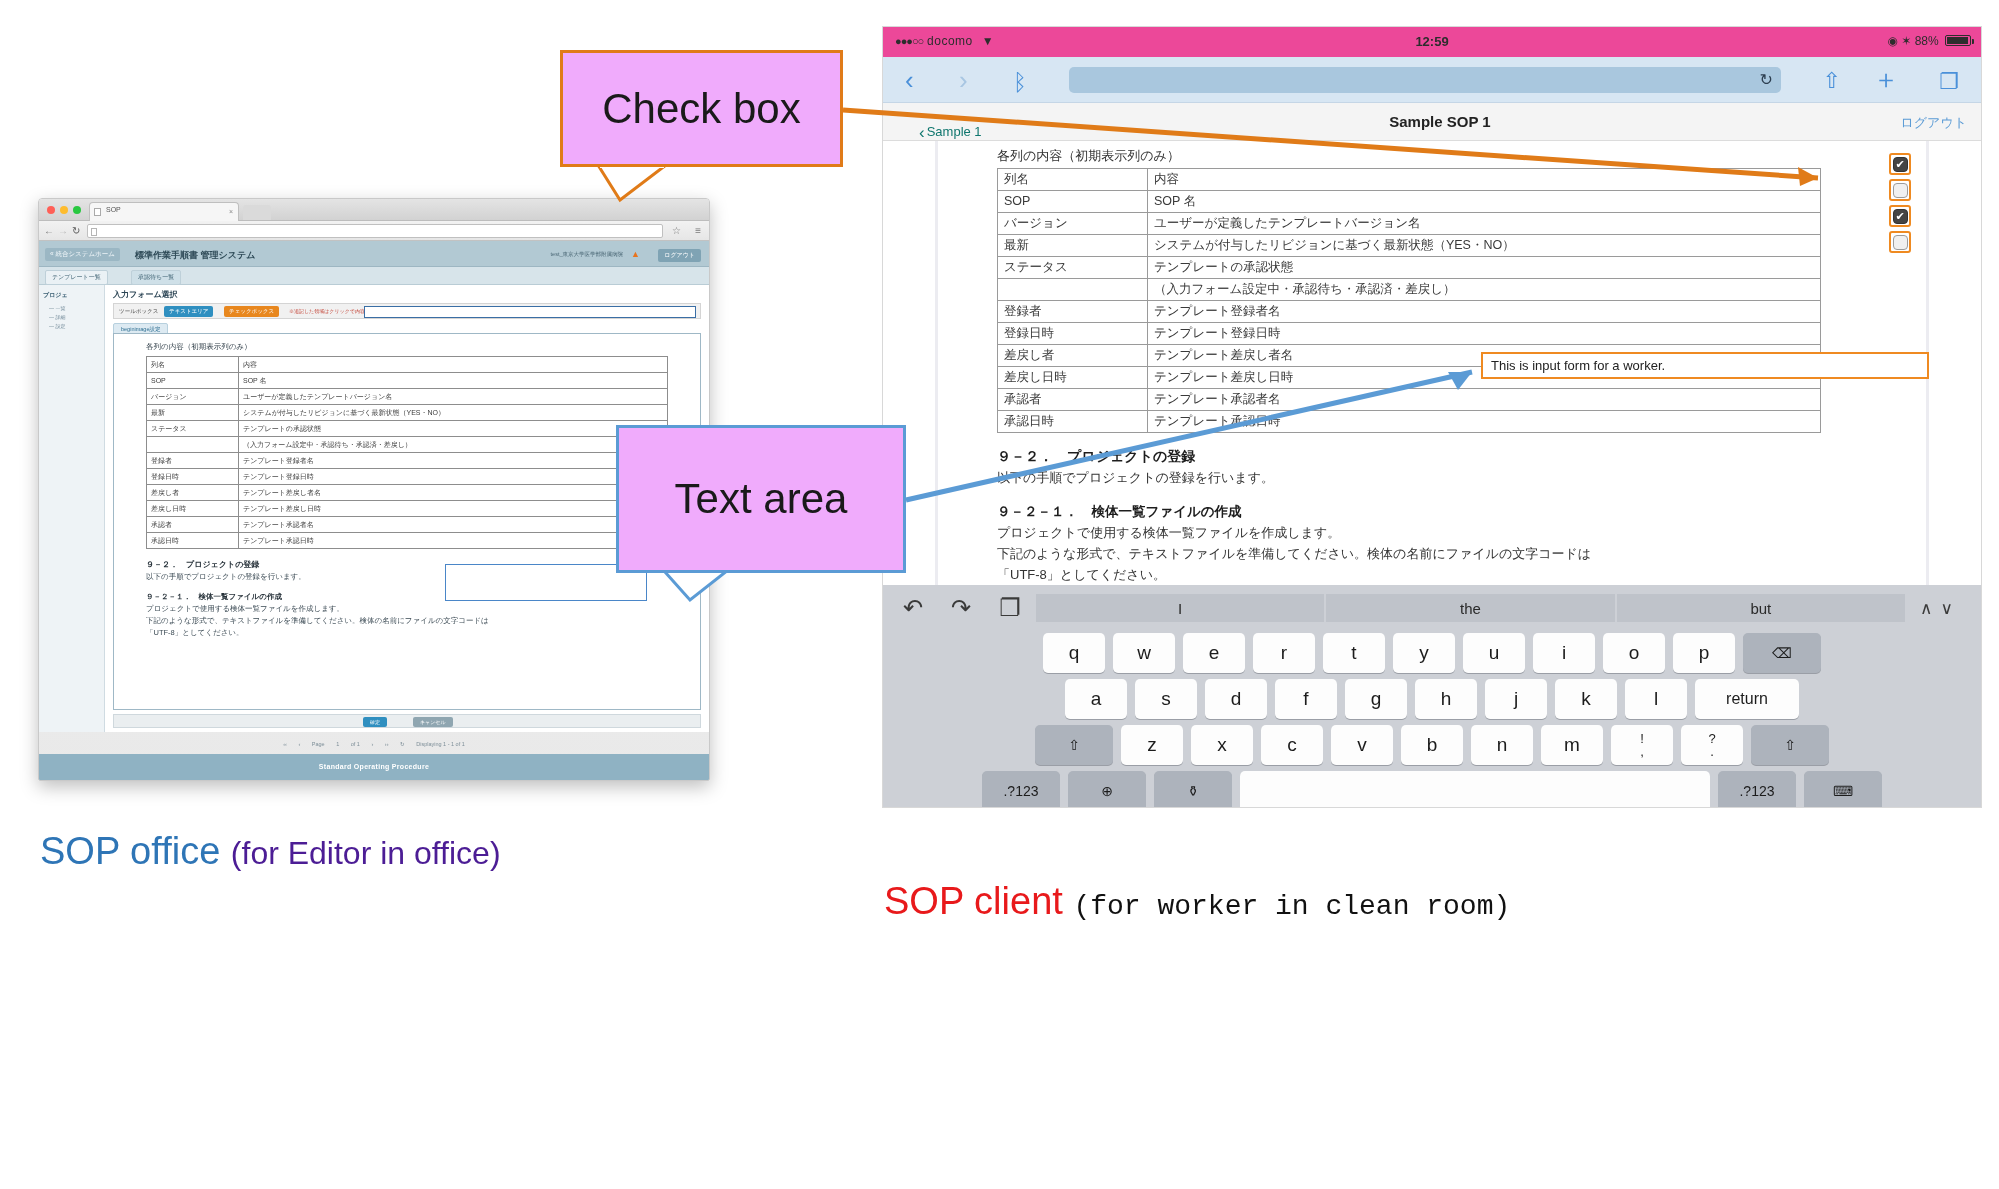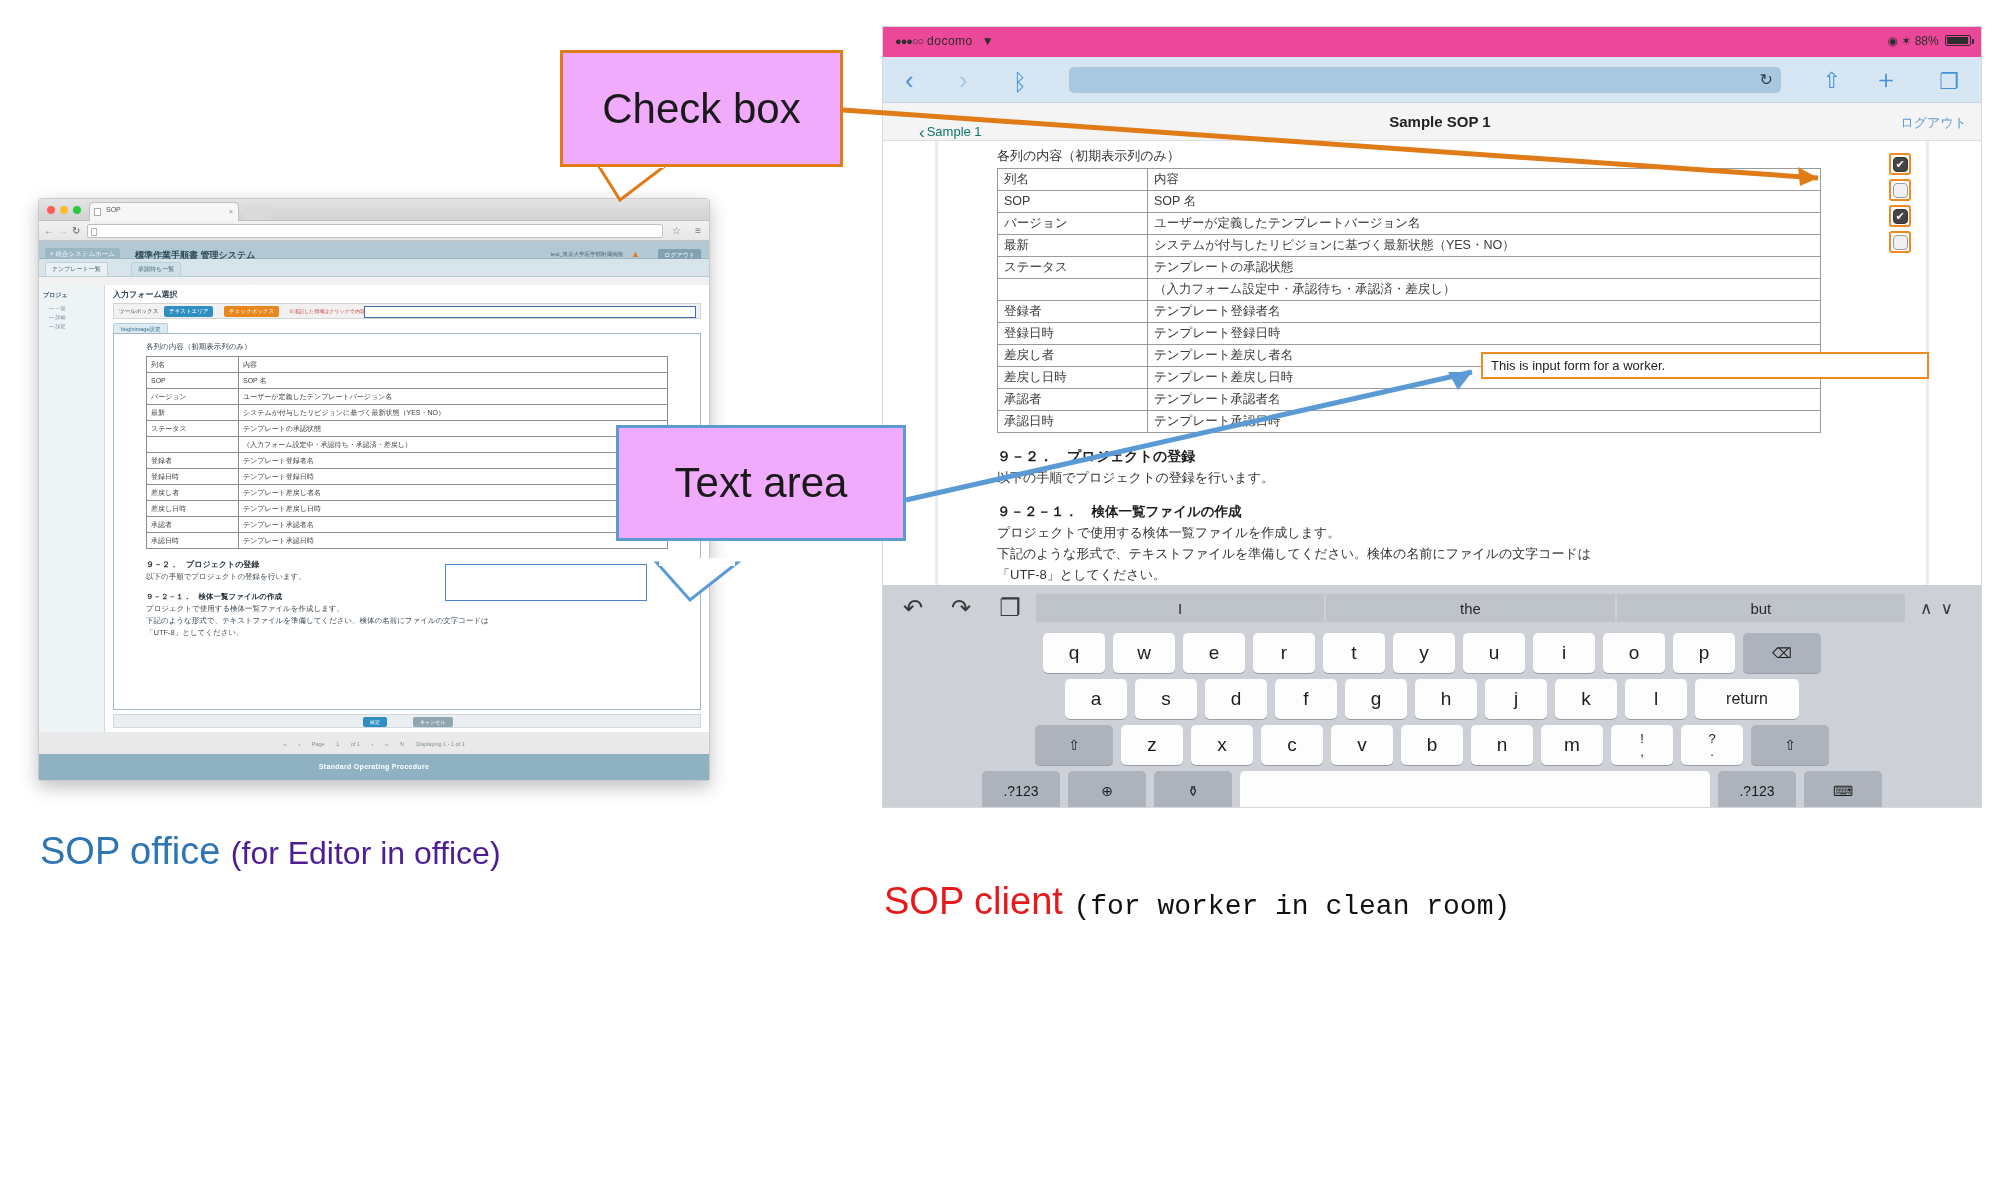--- a/index.html
+++ b/index.html
@@ -46,21 +46,21 @@
   #urlbar{
     position:absolute;left:48px;top:3px;right:46px;height:14px;background:#fff;
     border:1px solid #c0c0c0;border-radius:2px;font-size:7px;color:#777;padding:2px 4px 0 12px;
     white-space:nowrap;overflow:hidden;
   }
   #urlbar .pageicon{position:absolute;left:3px;top:3px;width:6px;height:8px;border:1px solid #b5b5b5;background:#fff;}
   #nv-star{right:28px;top:4px;} #nv-menu{right:8px;top:4px;}
 
   
   #app-head{
-    height:18px;background:#b2c9d3;position:relative;border-bottom:1px solid #9db6c2;padding-left:24px;
+    height:26px;background:#b2c9d3;position:relative;border-bottom:1px solid #9db6c2;padding-left:24px;
   }
   #app-home{
     position:absolute;left:6px;top:7px;font-size:6.5px;color:#f3f8fb;background:#9bb7c4;
     padding:2px 5px;border-radius:2px;white-space:nowrap;
   }
   #app-title{
     position:absolute;left:96px;top:8px;font-size:9px;font-weight:bold;color:#2e4a57;white-space:nowrap;
   }
   #app-user{position:absolute;right:86px;top:10px;font-size:5.5px;color:#4a6775;white-space:nowrap;}
   #app-logout{position:absolute;right:8px;top:8px;font-size:6px;color:#ffffff;background:#7fa3b4;padding:2px 6px;border-radius:2px;}
@@ -229,21 +229,21 @@
   .key.small{font-size:14px;min-width:78px;}
   .key.punct{flex-direction:column;font-size:13px;line-height:13px;}
 
   
   .callout{
     position:absolute;background:#f0abfc;z-index:60;
     display:flex;align-items:center;justify-content:center;
     font-size:42px;color:#1a1a1a;
   }
   #callout-check{left:560px;top:50px;width:283px;height:117px;border:3px solid #e07b18;}
-  #callout-text{left:616px;top:425px;width:290px;height:116px;border:3px solid #5b9bd5;}
+  #callout-text{left:616px;top:425px;width:290px;height:148px;border:3px solid #5b9bd5;}
 
   
   #connectors{position:absolute;left:0;top:0;width:1999px;height:1189px;z-index:58;pointer-events:none;}
 
   
   #cap-left{position:absolute;left:40px;top:830px;font-size:38px;white-space:nowrap;}
   #cap-left .big{color:#2e75b6;}
   #cap-left .small{color:#4c1d95;font-size:32px;}
   #cap-right{position:absolute;left:884px;top:880px;font-size:38px;white-space:nowrap;}
   #cap-right .big{color:#e8191b;}
@@ -420,20 +420,21 @@
 </div>
 
 <div id="ipad">
 
   <div id="ios-status">
     <span id="st-carrier">
       <span id="st-dots">●●●○○</span>
       <span>docomo</span>
       <span id="st-wifi">▼</span>
     </span>
+    <span id="st-time">12:59</span>
     <span id="st-right">
       <span>◉</span>
       <span>✶</span>
       <span>88%</span>
       <span id="st-batt"><i></i></span>
     </span>
   </div>
 
   <div id="ios-toolbar">
     <span class="sfi" id="sf-back">‹</span>

